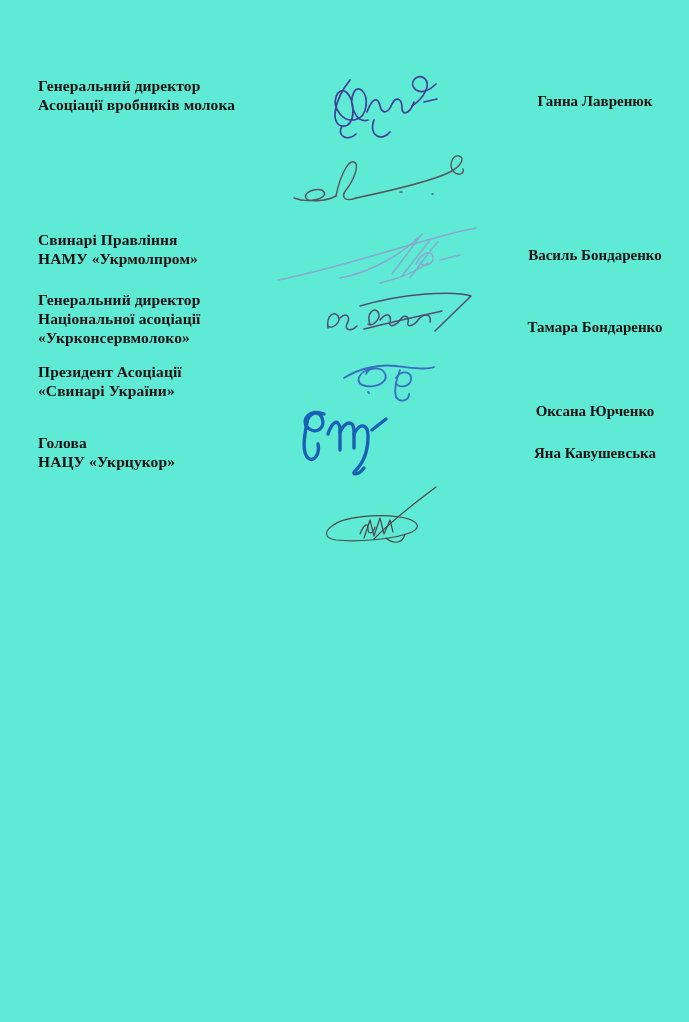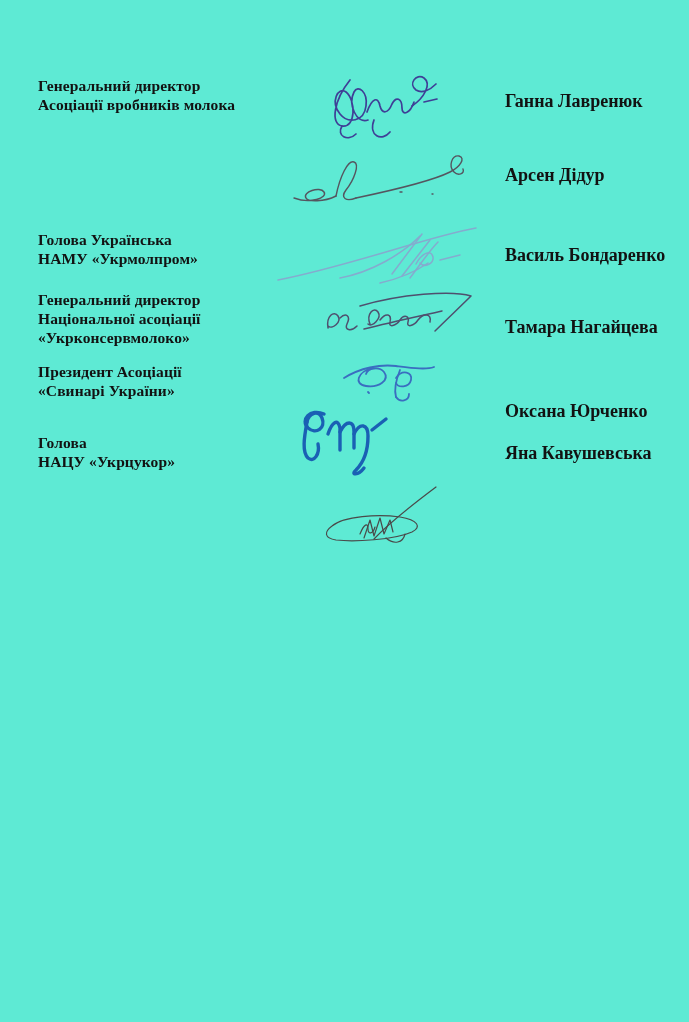--- a/index.html
+++ b/index.html
@@ -21,23 +21,24 @@
     font-size:15.5px;
     line-height:19px;
     white-space:pre-line;
     letter-spacing:0.1px;
   }
   .row-name{
     position:absolute;
     left:505px;
     width:180px;
     font-weight:bold;
-    font-size:18px;
+    font-size:15px;
     line-height:19px;
     white-space:nowrap;
+    text-align:center;
   }
   .sig{position:absolute;}
   .sig svg{display:block;width:100%;height:100%;}
   .sig path{fill:none;stroke-linecap:round;stroke-linejoin:round;}
 </style>
 </head>
 <body>
 
 <div class="page">
 
@@ -61,23 +62,22 @@
     <svg viewBox="0 0 192 66">
       <g stroke-width="1.4" stroke="#55555f">
         <path d="M12,52 C28,58 46,52 42,46 C38,40 20,46 24,52 C26,56 42,56 54,50"></path>
         <path d="M54,50 C58,30 66,14 72,16 C78,18 72,34 64,44 C58,52 64,56 74,52"></path>
         <path d="M74,52 C112,44 152,34 168,26 C178,21 184,12 177,10 C170,9 166,20 172,26 C176,30 183,28 181,23"></path>
         <path d="M118,46 L120,46"></path>
         <path d="M150,48 L151,48"></path>
       </g>
     </svg>
   </div>
-  <div class="row-name" style="top:166px">Арсен Дідур</div>
 
-  <div class="row-title" style="top:230px">Голова Українська
+  <div class="row-title" style="top:230px">Свинарі Правління
 НАМУ «Укрмолпром»</div>
   <div class="sig" style="left:270px;top:220px;width:216px;height:64px">
     <svg viewBox="0 0 216 64">
       <g stroke-width="1.5" stroke="#85abce">
         <path d="M8,60 C80,46 160,16 206,8"></path>
         <path d="M70,58 C102,52 132,34 150,16"></path>
         <path d="M122,54 L152,14"></path>
         <path d="M132,56 L160,20"></path>
         <path d="M140,58 C152,42 160,30 168,22"></path>
         <path d="M146,44 C152,33 161,29 163,37 C164,44 154,48 150,43"></path>
@@ -96,21 +96,21 @@
       <g stroke-width="1.5" stroke="#4f4f6e">
         <path d="M40,18 C80,6 132,2 151,8 C141,18 126,32 115,43"></path>
         <path d="M8,40 C6,28 14,22 18,28 C22,34 12,42 8,38"></path>
         <path d="M20,30 C26,24 31,28 27,36 C24,42 31,44 37,38"></path>
         <path d="M50,36 C46,26 54,18 58,24 C62,30 52,40 48,36"></path>
         <path d="M60,32 C66,24 72,26 70,34 C68,40 76,38 80,32 C84,26 90,28 88,34 C86,40 94,38 98,32 C104,24 112,26 110,34"></path>
         <path d="M44,41 C72,34 100,28 122,23"></path>
       </g>
     </svg>
   </div>
-  <div class="row-name" style="top:318px">Тамара Нагайцева</div>
+  <div class="row-name" style="top:318px">Тамара Бондаренко</div>
 
   <div class="row-title" style="top:362px">Президент Асоціації
 «Свинарі України»</div>
   <div class="sig" style="left:338px;top:356px;width:102px;height:48px">
     <svg viewBox="0 0 102 48">
       <g stroke-width="1.8" stroke="#3a6ec0">
         <path d="M6,22 C22,12 42,8 58,10 C74,12 88,14 96,11"></path>
         <path d="M34,12 C20,16 15,28 28,30 C41,32 52,24 46,16 C41,10 30,12 28,18"></path>
         <path d="M62,14 C58,24 56,34 58,41"></path>
         <path d="M58,22 C64,13 75,16 73,24 C71,32 60,32 58,27"></path>

